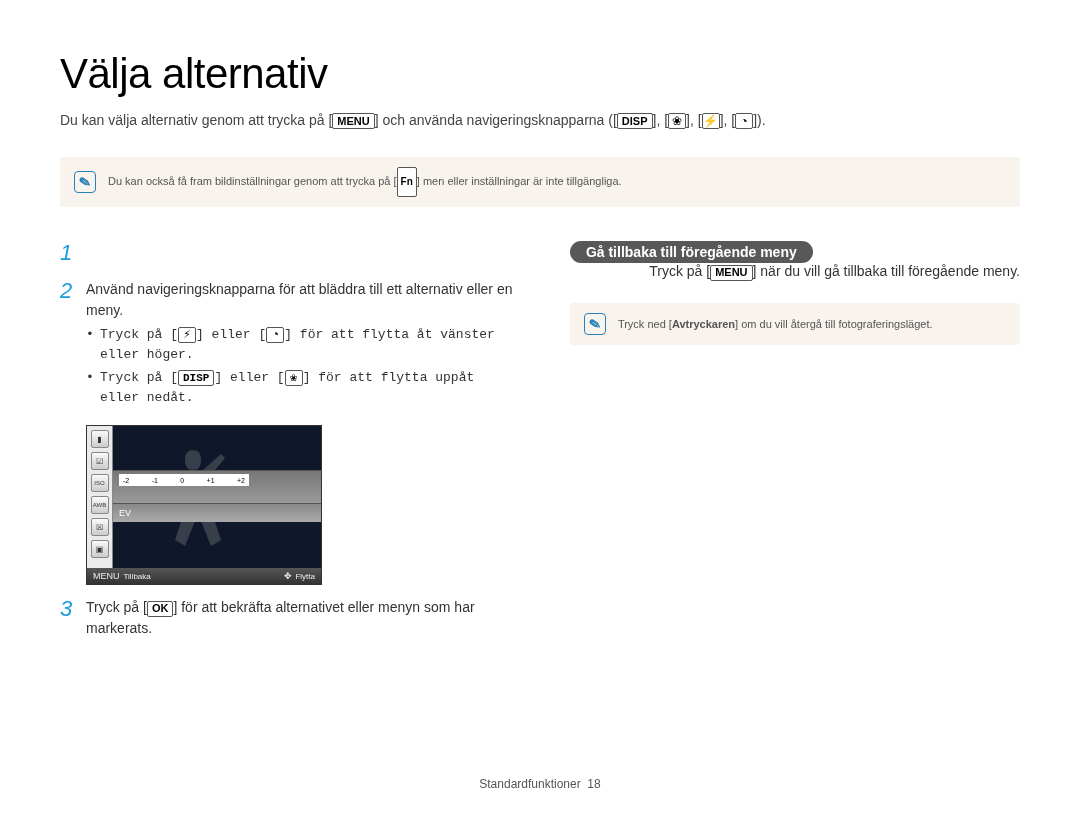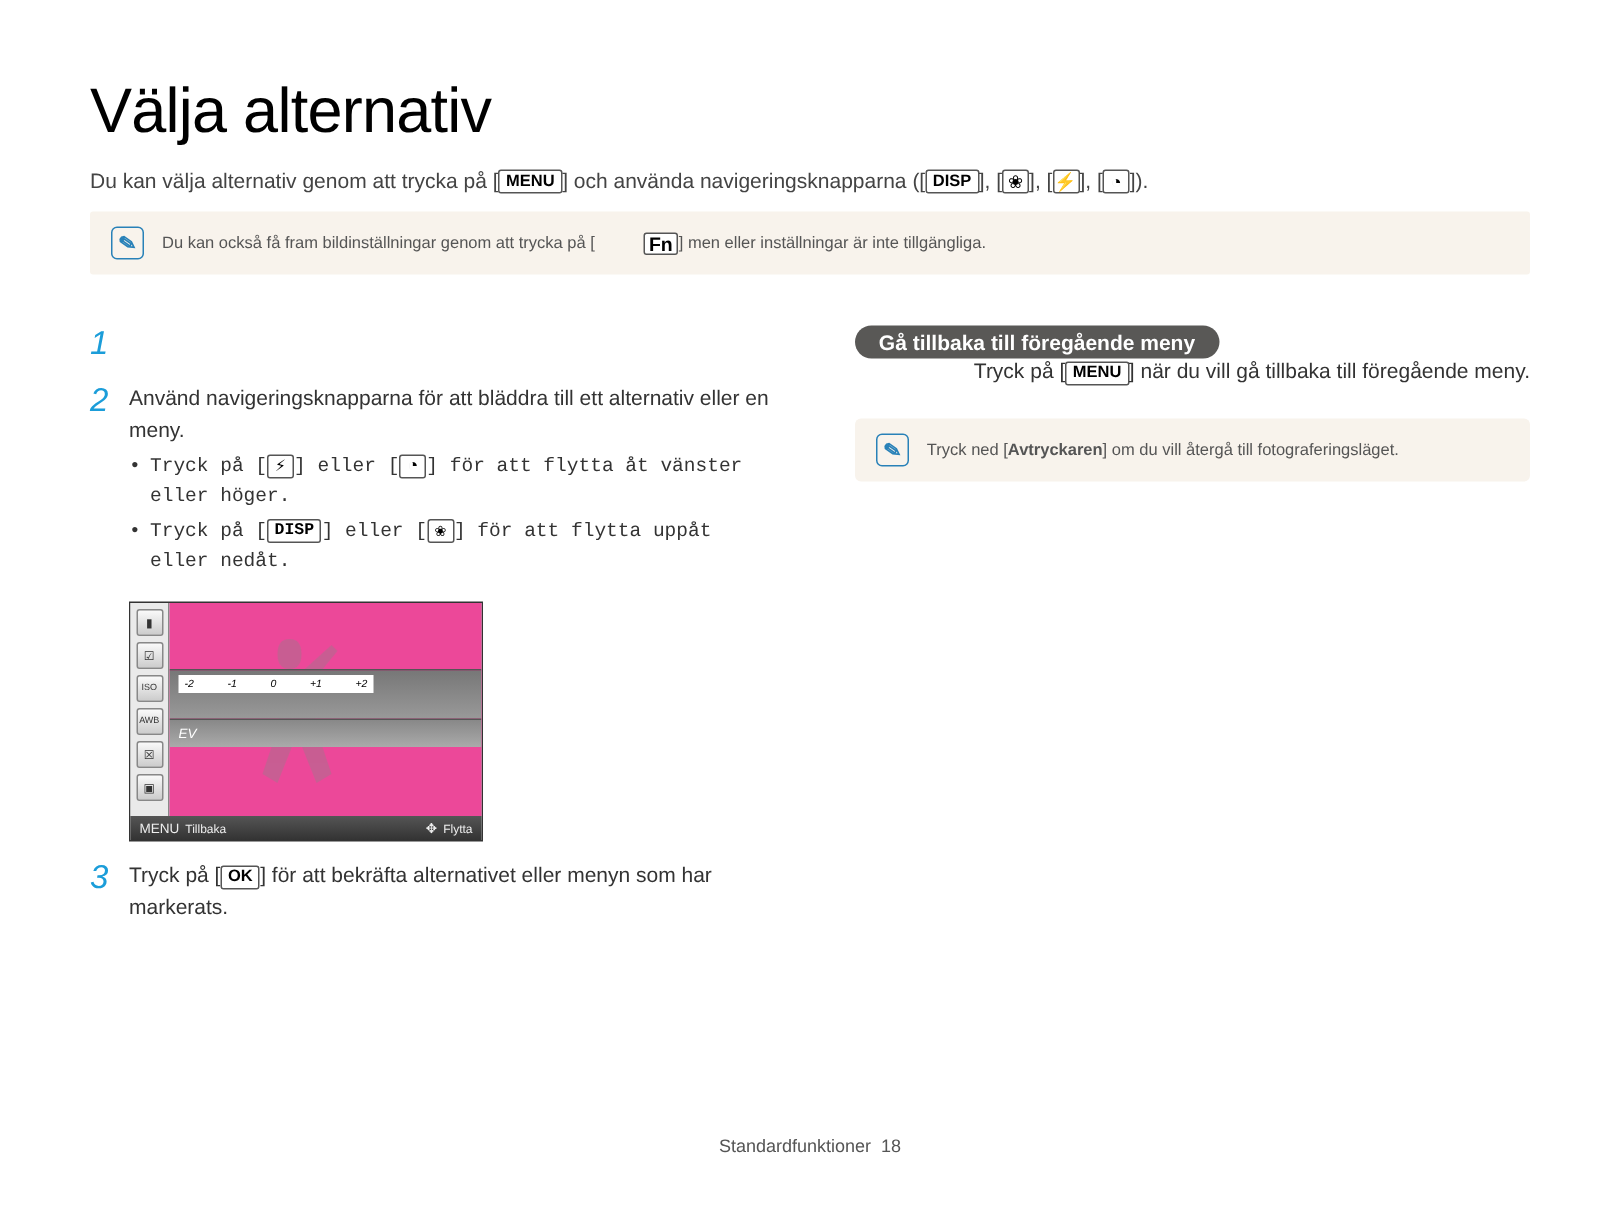--- a/index.html
+++ b/index.html
@@ -15,21 +15,21 @@
   .page-title {
     font-size: 42px;
     font-weight: 400;
     color: #000000;
     margin-bottom: 14px;
     letter-spacing: -0.5px;
   }
   .intro {
     font-size: 14px;
     color: #444;
-    margin-bottom: 12px;
+    margin-bottom: 28px;
     white-space: nowrap;
   }
   .note-box {
     background: #f8f3ec;
     border-radius: 2px;
     padding: 10px 14px 10px 14px;
     margin-bottom: 34px;
     display: flex;
     align-items: center;
     gap: 12px;
@@ -147,24 +147,23 @@
     height: 18px;
     background: linear-gradient(#fafafa,#ccc);
     border: 1px solid #888;
     border-radius: 2px;
     font-size: 8px;
     display:flex;align-items:center;justify-content:center;
     color:#333;
   }
   .cp-main {
     flex: 1;
-    background: #ec4899;
+    background: #0f172a;
     position: relative;
     overflow: hidden;
-    font-style: italic;
   }
   .cp-silhouette {
     position: absolute;
     left: 30px; top: 14px;
     width: 100px; height: 120px;
     opacity: 0.35;
   }
   .cp-ev-bar {
     position: absolute;
     top: 44px; left: 0; right: 0;
@@ -230,42 +229,42 @@
     border-radius: 4px;
     padding: 10px 14px;
     display: flex;
     align-items: center;
     gap: 12px;
   }
   .note-box-small .note-text { font-size: 11px; }
 
   .page-footer {
     position: absolute;
-    bottom: 44px;
+    bottom: 24px;
     left: 0; right: 0;
     text-align: center;
     font-size: 12px;
     color: #555;
   }
 </style>
 </head>
 <body>
 
 <h1 class="page-title">Välja alternativ</h1>
 
 <p class="intro">
   <span>Du kan välja alternativ genom att trycka på [</span><span class="btn-box">MENU</span><span>] och använda navigeringsknapparna ([</span><span class="btn-box">DISP</span><span>], [</span><span class="btn-icon">❀</span><span>], [</span><span class="btn-icon">⚡</span><span>], [</span><span class="btn-icon">◔</span><span>]).</span>
 </p>
 
 <div class="note-box">
   <div class="note-icon-border">
     <span class="note-icon-inner">✎</span>
   </div>
   <div class="note-text">
-    <span>Du kan också få fram bildinställningar genom att trycka på [</span><span class="btn-box" style="font-size:13px;height:15px;padding:0 3px;margin-left:32px;">Fn</span><span>] men eller inställningar är inte tillgängliga.</span>
+    <span>Du kan också få fram bildinställningar genom att trycka på [</span><span class="btn-box" style="font-size:10px;height:30px;padding:0 3px;">Fn</span><span>] men eller inställningar är inte tillgängliga.</span>
   </div>
 </div>
 
 <div class="columns">
 
   <div class="col-left">
 
     <div class="step">
       <div class="step-num">1</div>
     </div>

